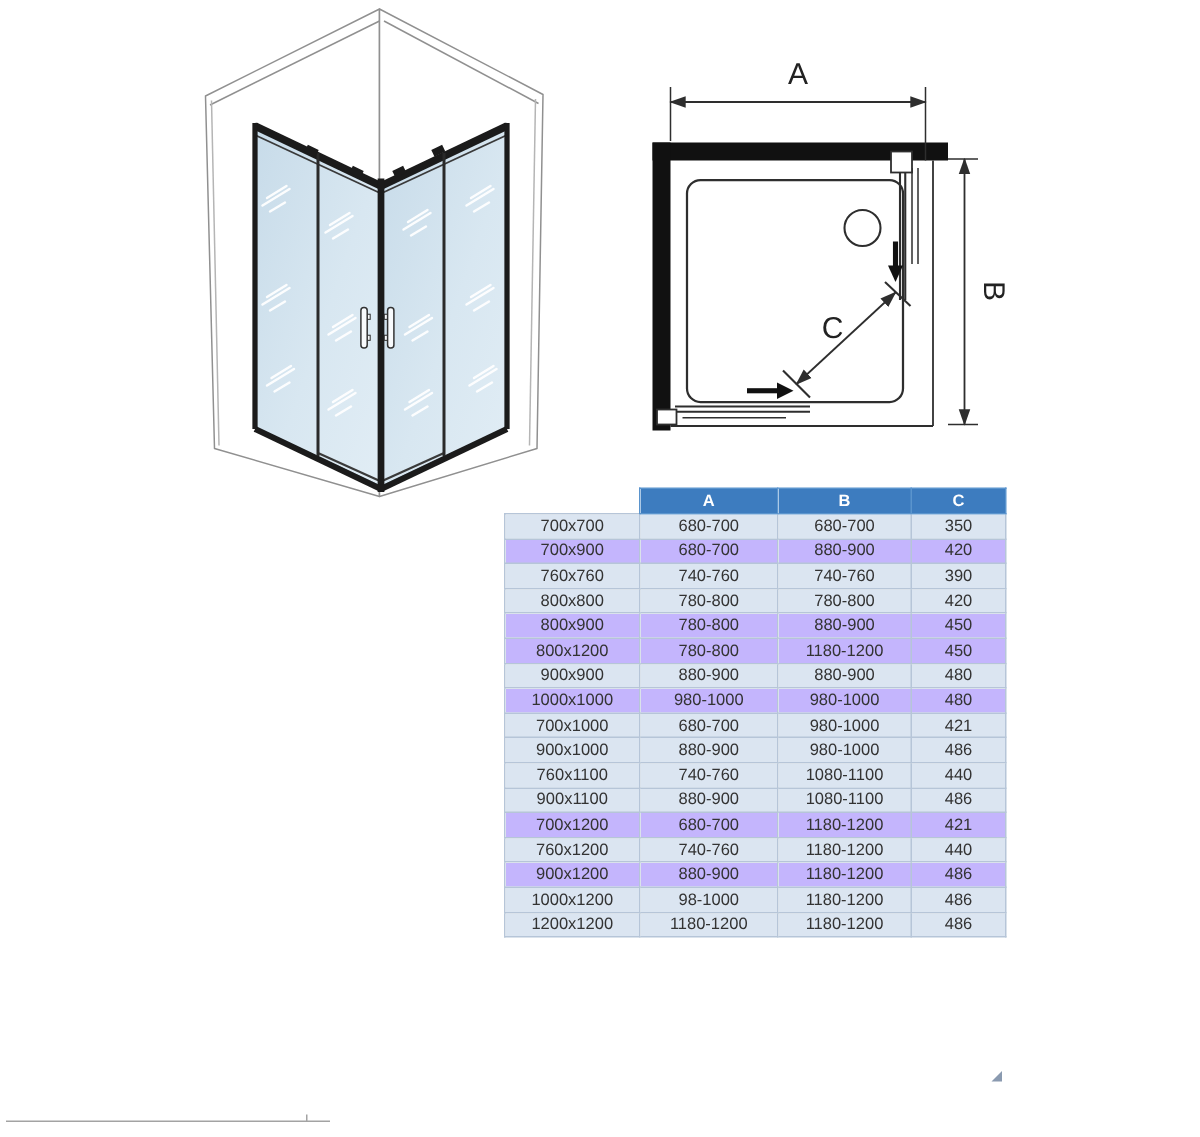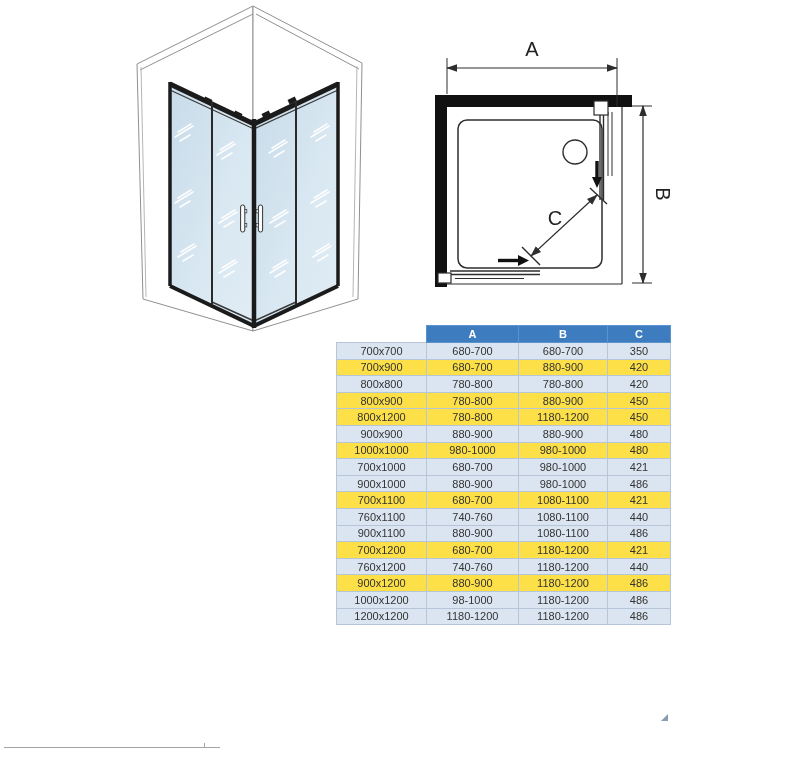--- a/index.html
+++ b/index.html
@@ -9,21 +9,21 @@
   
   #size-table{position:absolute;left:336px;top:325px;border-collapse:collapse;
               table-layout:fixed;width:334px;font-size:11px;color:#333;}
   #size-table td,#size-table th{padding:0;height:15.6px;text-align:center;
               border:1px solid var(--border-color,#b6c5d8);font-weight:normal;
               overflow:hidden;white-space:nowrap;}
   #size-table th.hd{background:var(--header-bg,#3d7cbf);color:var(--header-fg,#fff);
               font-weight:bold;border:1px solid #5a94cd;height:16px;}
   #size-table th.blank{background:#fff;border:none;}
   #size-table tr.alt td{background:var(--alt-row-bg,#dbe5f1);}
-  #size-table tr.plain td{background:#fde047;}
+  #size-table tr.plain td{background:#c4b5fd;}
   col.c0{width:90px;} col.c1{width:92px;} col.c2{width:89px;} col.c3{width:63px;}
   
   #table-corner{position:absolute;left:661px;top:714px;width:0;height:0;
      border-left:7px solid transparent;border-bottom:7px solid #8a9ab0;}
   
   #bottom-rule{position:absolute;left:4px;top:747px;width:216px;height:1px;background:#a3a3a3;}
   #bottom-rule-tick{position:absolute;left:204px;top:743px;width:1px;height:5px;background:#a3a3a3;}
 </style>
 </head>
 <body>
@@ -191,20 +191,26 @@
           <td>680-700</td>
           <td>350</td>
         </tr>
         <tr class="plain">
           <td>700x900</td>
           <td>680-700</td>
           <td>880-900</td>
           <td>420</td>
         </tr>
         <tr class="alt">
+          <td>760x760</td>
+          <td>740-760</td>
+          <td>740-760</td>
+          <td>390</td>
+        </tr>
+        <tr class="alt">
           <td>800x800</td>
           <td>780-800</td>
           <td>780-800</td>
           <td>420</td>
         </tr>
         <tr class="plain">
           <td>800x900</td>
           <td>780-800</td>
           <td>880-900</td>
           <td>450</td>
@@ -231,26 +237,20 @@
           <td>700x1000</td>
           <td>680-700</td>
           <td>980-1000</td>
           <td>421</td>
         </tr>
         <tr class="alt">
           <td>900x1000</td>
           <td>880-900</td>
           <td>980-1000</td>
           <td>486</td>
-        </tr>
-        <tr class="plain">
-          <td>700x1100</td>
-          <td>680-700</td>
-          <td>1080-1100</td>
-          <td>421</td>
         </tr>
         <tr class="alt">
           <td>760x1100</td>
           <td>740-760</td>
           <td>1080-1100</td>
           <td>440</td>
         </tr>
         <tr class="alt">
           <td>900x1100</td>
           <td>880-900</td>

